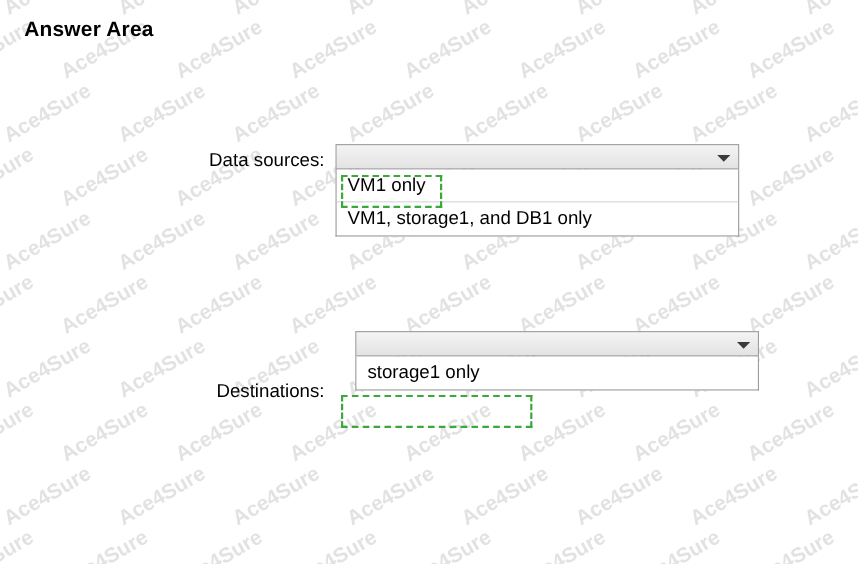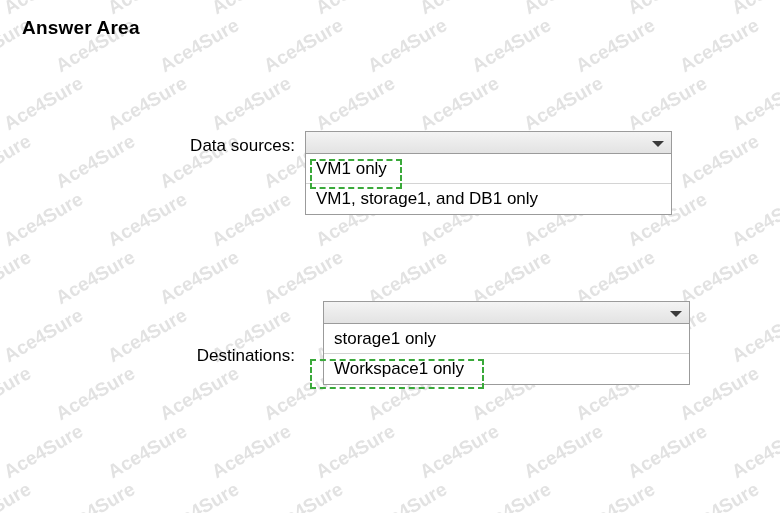--- a/index.html
+++ b/index.html
@@ -227,20 +227,19 @@
 
   <div class="question-block">
     <div class="row-label" style="left: 60px; top: 306px; width: 235px; margin-top: 40px;">Destinations:</div>
 
     <div class="dropdown" style="left: 311px; top: 301px; margin-left: 12px;">
       <div class="dd-head">
         <span class="arrow"></span>
       </div>
       <div class="dd-list">
         <div class="dd-option">storage1 only</div>
-        <div class="dd-option">Workspace1 only</div>
       </div>
     </div>
 
     <div class="sel-box" style="left: 310px; top: 359px; width: 174px; height: 30px;"></div>
   </div>
 
 </div>
 
 </body></html>

